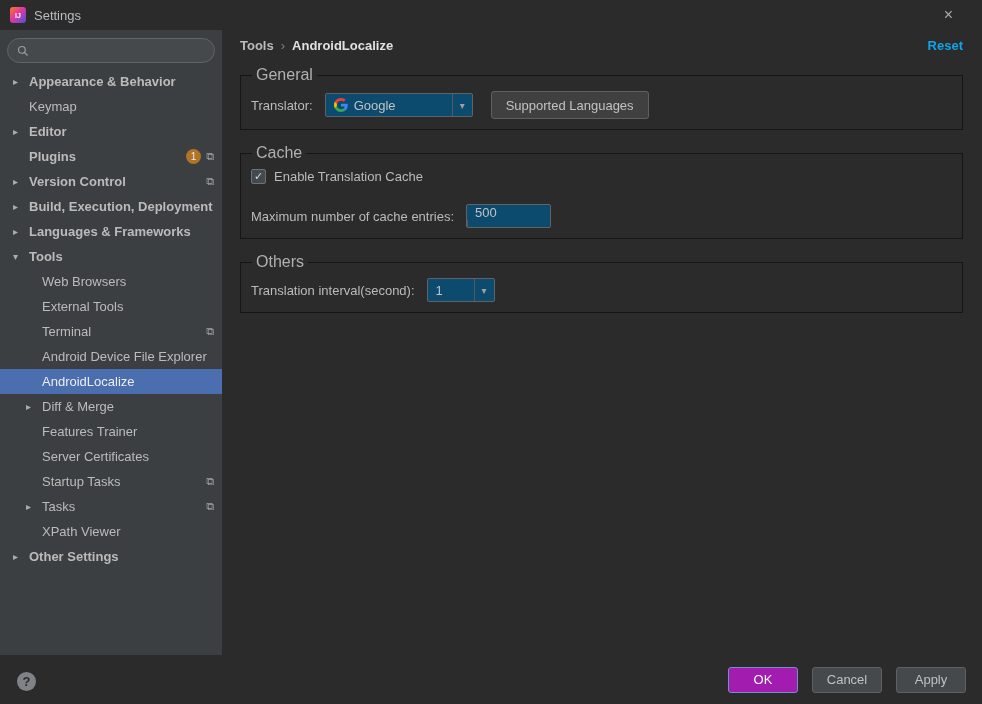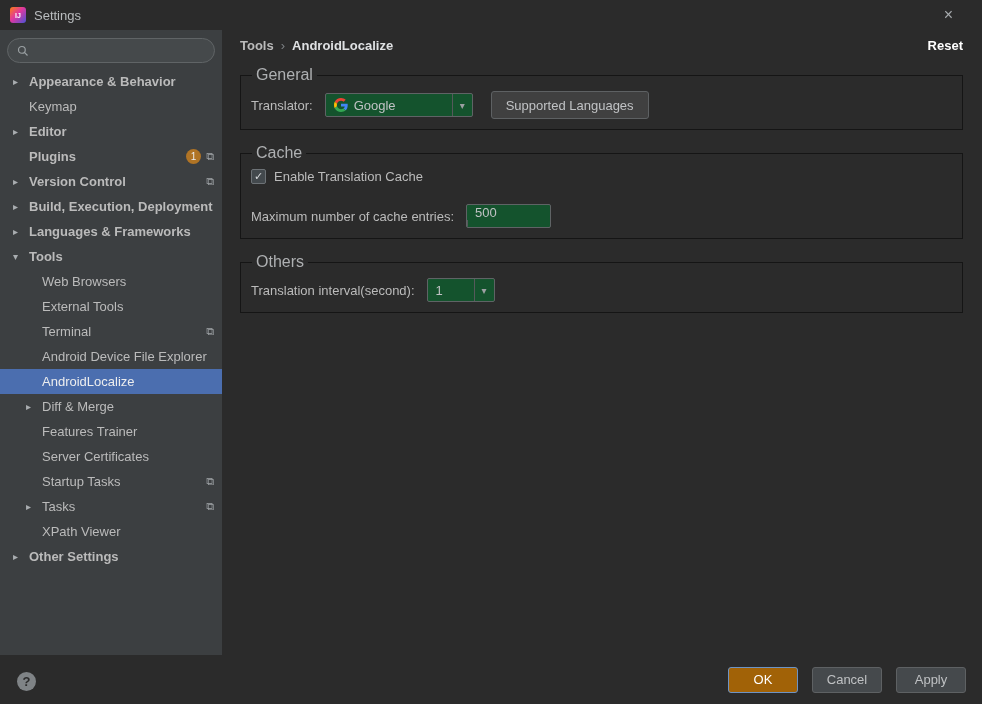--- a/index.html
+++ b/index.html
@@ -38,28 +38,28 @@
   .right-icons { margin-left:auto; display:flex; align-items:center; gap:5px; }
   .badge { min-width:15px; height:15px; border-radius:8px; background:#b07425; color:#ececec; font-size:10px;
     display:flex; align-items:center; justify-content:center; padding:0 4px; }
   .gear { color:#9fa3a6; font-size:11px; line-height:1; }
 
   
   .main { position:absolute; left:222px; top:30px; right:0; bottom:49px; }
   .crumbs { height:30px; display:flex; align-items:center; padding:0 19px 0 18px; gap:7px; font-weight:bold; }
   .crumb-sep { color:#7d8184; font-weight:normal; }
   .crumb-current { color:#dfe1e3; }
-  .reset { margin-left:auto; color:#ffffff; cursor:pointer; }
+  .reset { margin-left:auto; color:#0ea5e9; cursor:pointer; }
 
   fieldset { border:1px solid #151515; margin:6px 19px 14px 18px; padding:7px 10px 10px; }
   legend { font-size:16px; color:#aeb0b2; padding:0 4px; margin-left:1px; }
   .row { display:flex; align-items:center; gap:12px; }
   .row + .row { margin-top:20px; }
 
-  .combo { display:inline-flex; align-items:stretch; height:24px; background:#14532d; border:1px solid #5f6365;
+  .combo { display:inline-flex; align-items:stretch; height:24px; background:#0c4a6e; border:1px solid #5f6365;
     border-radius:2px; overflow:hidden; cursor:pointer; }
   .combo-body { display:flex; align-items:center; gap:6px; padding:0 8px; flex:1; color:#c0c2c4; }
   .combo-arrow { width:20px; flex:0 0 20px; display:flex; align-items:center; justify-content:center;
     color:#9da0a3; font-size:10px; border-left:1px solid #55595b; }
   .w-google { width:148px; }
   .w-500 { width:85px;flex-direction:column; }
   .w-1 { width:68px; }
 
   .btn { height:28px; padding:0 14px; background:#404040; border:1px solid #5e6163; border-radius:3px;
     color:#c0c2c4; font:inherit; cursor:pointer; margin-left:6px; }
@@ -67,21 +67,21 @@
   .checkbox { width:15px; height:15px; background:#43494d; border:1px solid #6d7276; border-radius:2px;
     display:flex; align-items:center; justify-content:center; cursor:pointer; flex:0 0 15px; }
   .checkbox .check { color:#d8dadc; font-size:11px; line-height:1; }
   .cb-row { gap:8px; }
 
   
   .footer { position:absolute; left:0; right:0; bottom:0; height:49px; display:flex; align-items:center;
     justify-content:flex-end; gap:14px; padding:0 16px; }
   .fbtn { width:70px; height:26px; border-radius:3px; border:1px solid #5e6163; background:#45494c;
     color:#bfc1c3; font:inherit; cursor:pointer; }
-  .fbtn.primary { background:#a16207; border-color:#6d93c4; color:#ffffff; }
+  .fbtn.primary { background:#a21caf; border-color:#6d93c4; color:#ffffff; }
   .help { position:absolute; left:17px; bottom:13px; width:19px; height:19px; border-radius:50%;
     background:#7f8386; color:#2b2b2b; font-weight:bold; font-size:13px;
     display:flex; align-items:center; justify-content:center; cursor:pointer; }
 </style>
 </head>
 <body>
 
 <div class="titlebar">
   <span class="app-icon">
     <span>IJ</span>

